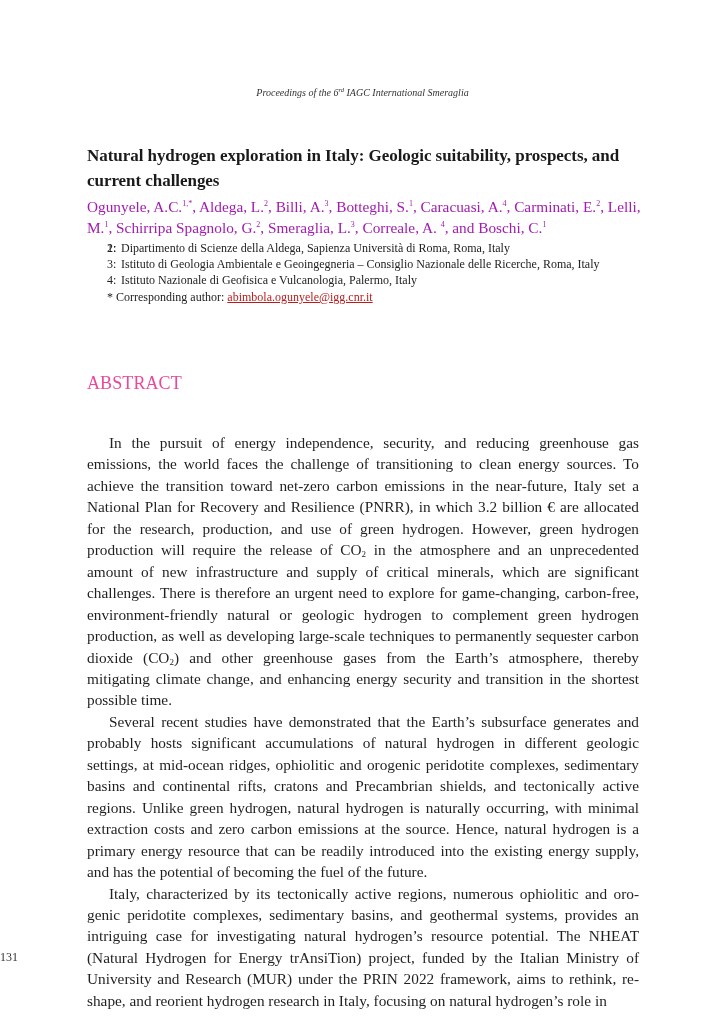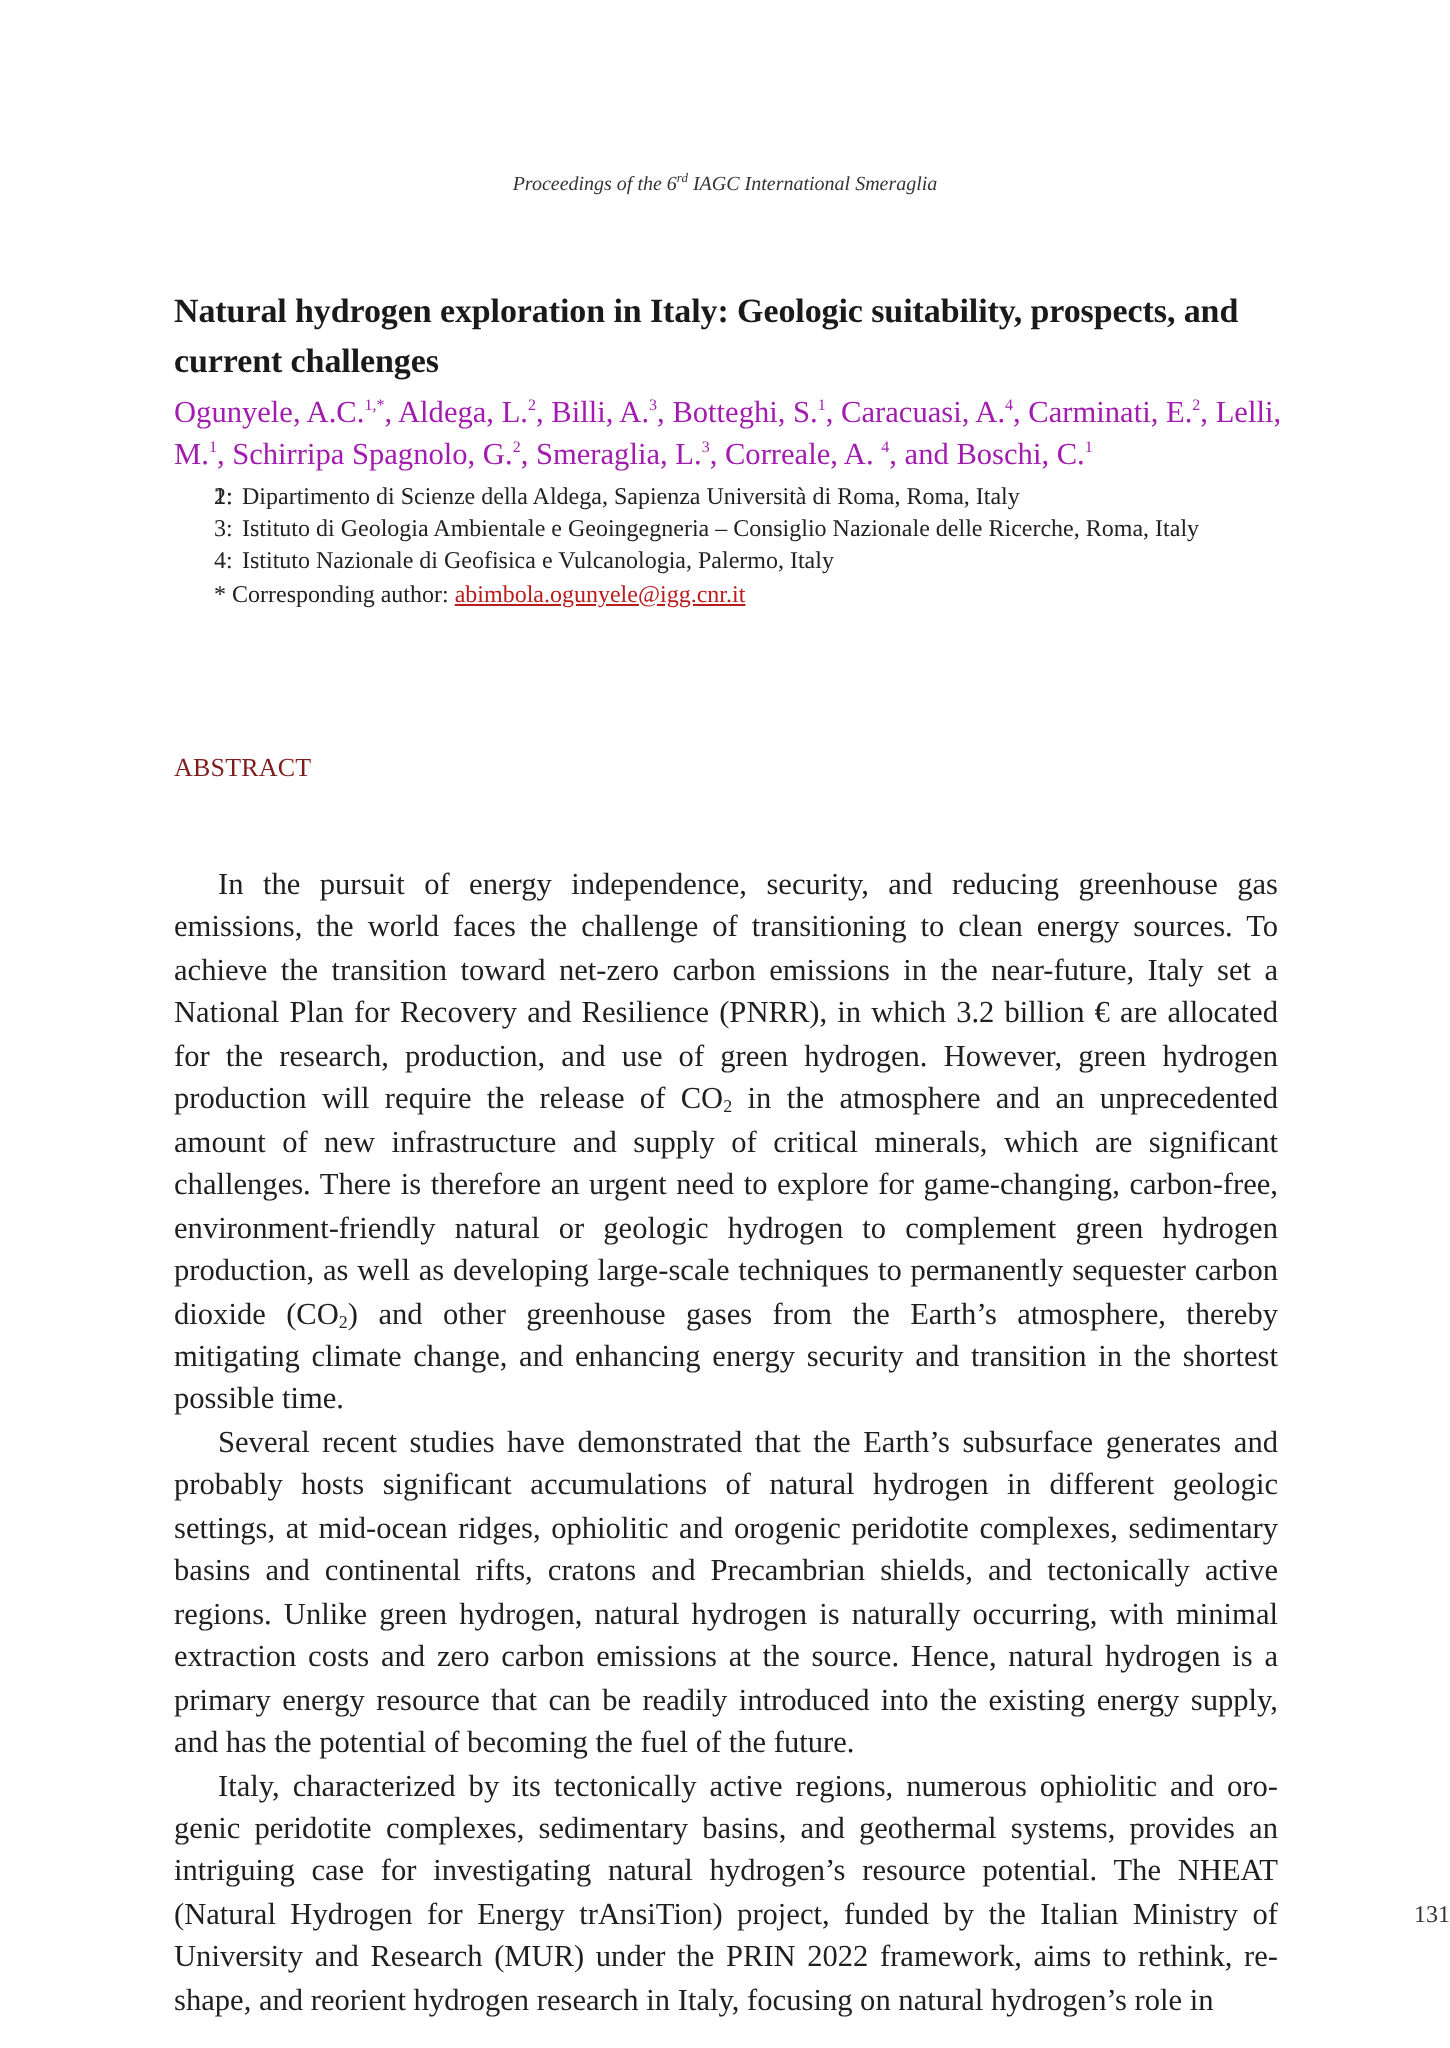--- a/index.html
+++ b/index.html
@@ -88,23 +88,23 @@
       padding-left: 0;
     }
     .affiliations a {
       color: #b91c1c;
       text-decoration: underline;
     }
     .abstract-heading {
       position: absolute;
       top: 373px;
       left: 87px;
-      font-size: 13px;
+      font-size: 18px;
       line-height: 21px;
-      color: #7f1d1d;
+      color: #ec4899;
       letter-spacing: 0.1px;
     }
     .abstract-body {
       position: absolute;
       top: 394px;
       left: 87px;
       width: 552px;
       font-size: 15.3px;
       line-height: 21.45px;
       color: #1f1f1f;
@@ -119,21 +119,21 @@
     .abstract-body sub {
       font-size: 9px;
       line-height: 0;
       vertical-align: -2px;
     }
     .page-number {
       position: absolute;
       top: 950px;
       left: 0;
       width: 725px;
-      text-align: right;
+      text-align: left;
       font-size: 12px;
       color: #333;
     }
   </style>
 </head>
 <body>
 
 <div class="page">
 
   <div class="running-header">

